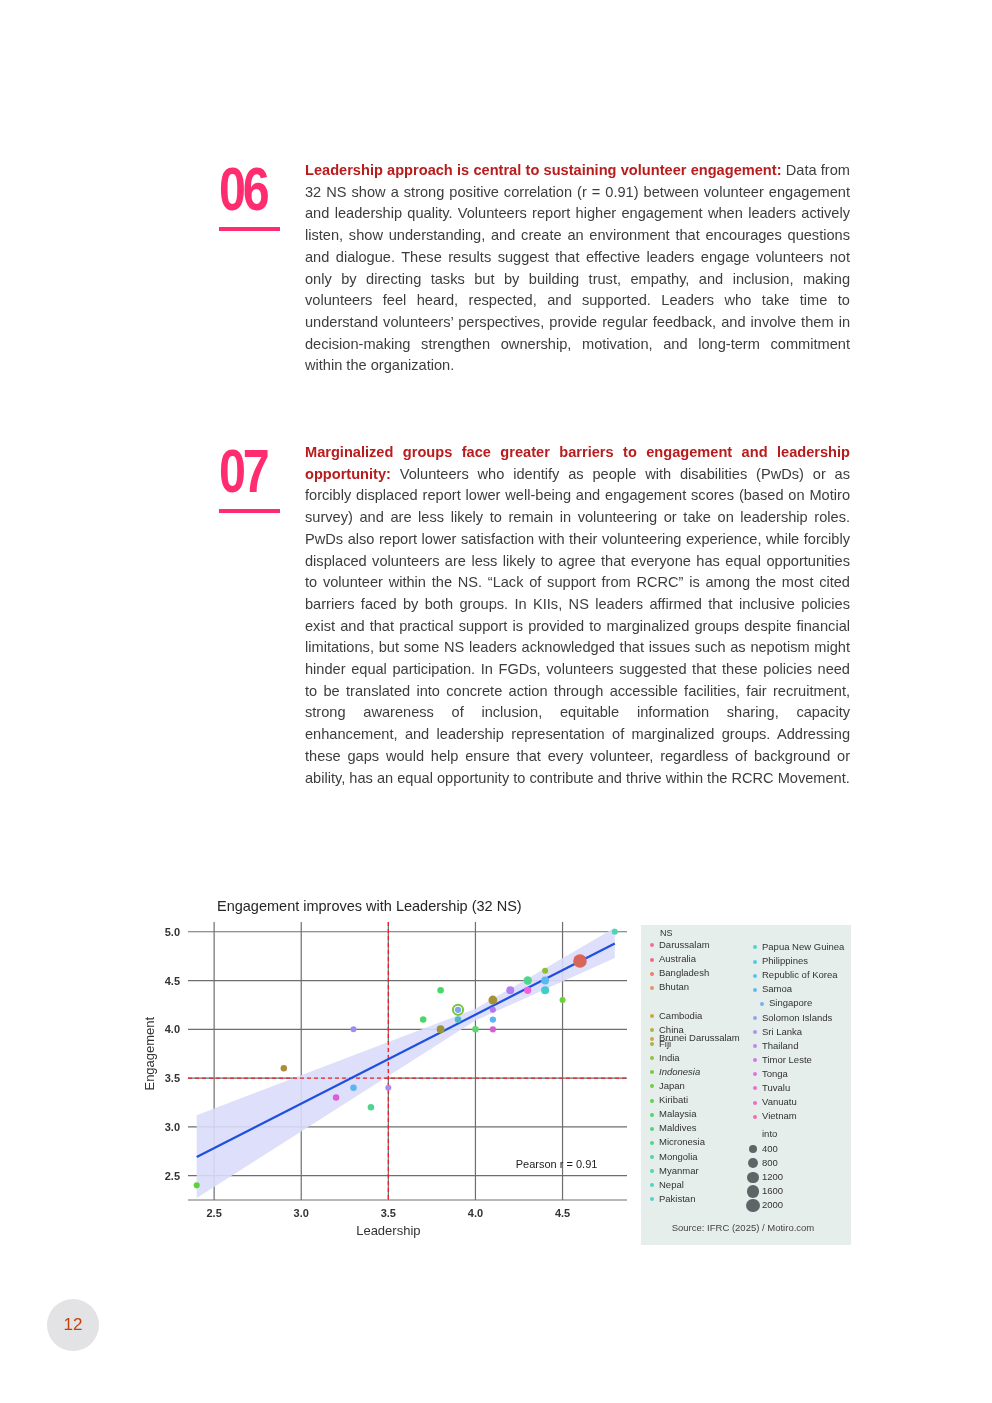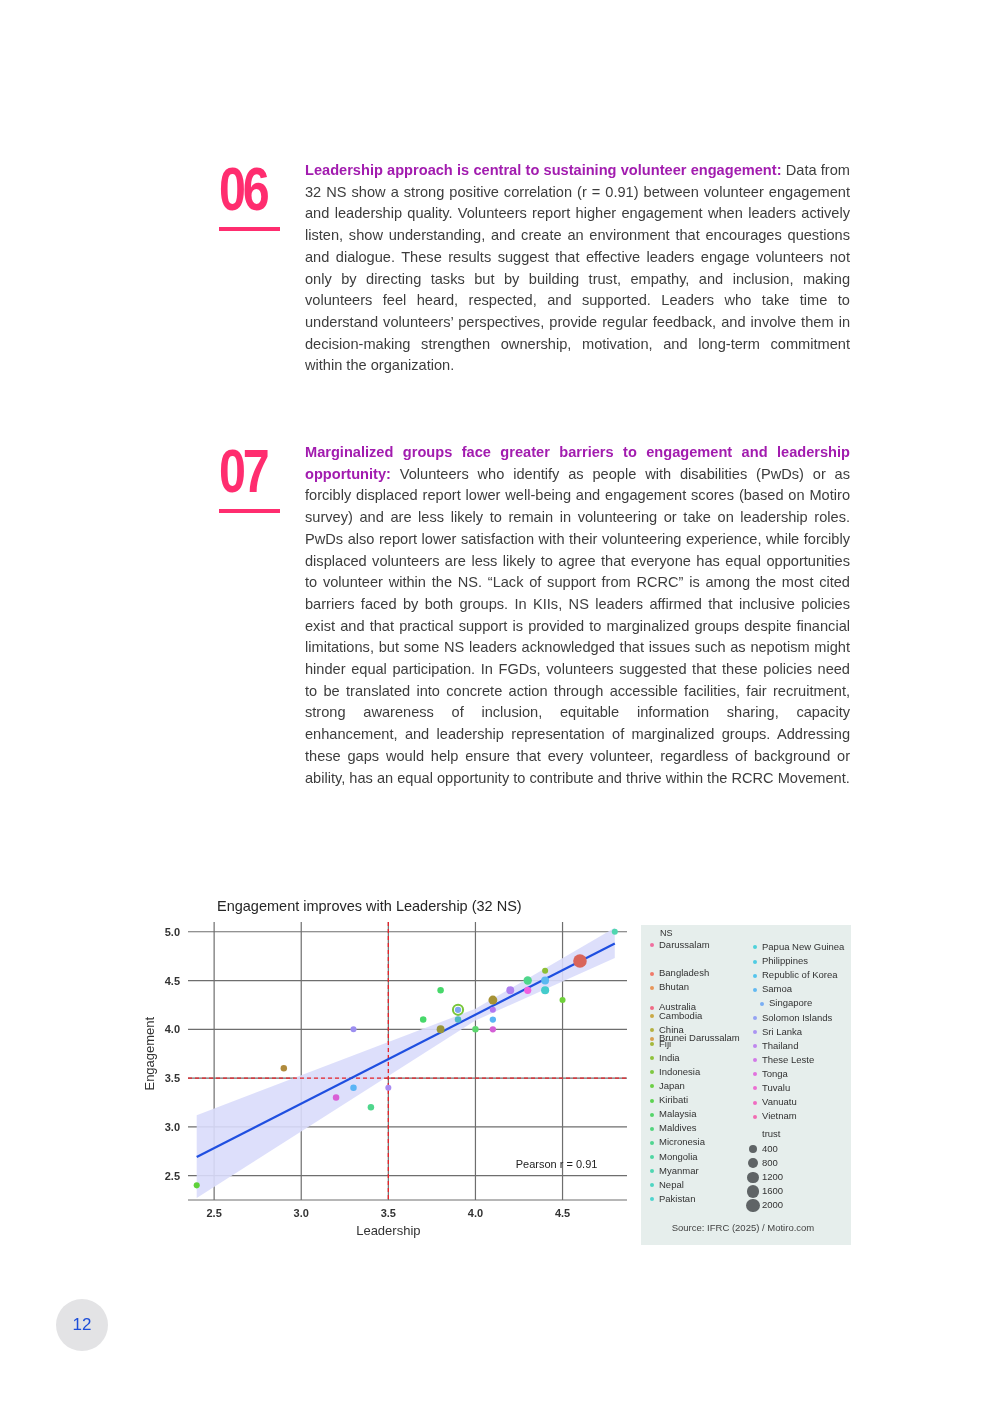--- a/index.html
+++ b/index.html
@@ -6,42 +6,42 @@
   body { width: 992px; height: 1403px; position: relative; overflow: hidden;
          font-family: "DejaVu Sans", sans-serif; color: #3a3a3a; }
   .section { position: absolute; left: 219px; width: 632px; }
   .num { position: absolute; left: 0; top: 0; width: 62px; }
   .num-text { font-family: "Liberation Sans", sans-serif; font-weight: bold; color: #ff2d6f;
               font-size: 62px; line-height: 58px; letter-spacing: -4px; transform: scaleX(0.78);
               transform-origin: left top; display: block; }
   .num-bar { position: absolute; left: 0; width: 61px; height: 4px; background: #ff2d6f; }
   .para { position: absolute; left: 86px; width: 545px; font-size: 14.6px; line-height: 21.7px;
           text-align: justify; color: #3d3d3d; font-family: "Liberation Sans", sans-serif; }
-  .para b { color: #a21caf; }
+  .para b { color: #b91c1c; }
   #sec06 { top: 160px; }
   #sec06 .para { top: 0; }
   #sec06 .num-bar { top: 67px; }
   #sec07 { top: 442px; }
   #sec07 .para { top: 0; }
   #sec07 .num-bar { top: 67px; }
 
   .chart-title { position: absolute; left: 217px; top: 898px; font-size: 14.5px; color: #262626;
                  font-family: "Liberation Sans", sans-serif; }
   #plot { position: absolute; left: 140px; top: 920px; }
   .legend { position: absolute; left: 641px; top: 925px; width: 210px; height: 320px; background: #e6eeec; }
   .legend-head { position: absolute; left: 19px; top: 3px; font-size: 9px; color: #333; font-family: "Liberation Sans", sans-serif; }
   .leg-item { position: absolute; font-size: 9.5px; color: #333; font-family: "Liberation Sans", sans-serif; white-space: nowrap; }
   .leg-dot { display: inline-block; width: 4px; height: 4px; border-radius: 50%; margin-right: 5px; vertical-align: middle; }
   .size-item { position: absolute; font-size: 9.5px; color: #333; font-family: "Liberation Sans", sans-serif; white-space: nowrap; }
   .size-dot { position: absolute; border-radius: 50%; background: #5f6466; }
   .source { position: absolute; left: 641px; top: 1222px; width: 204px; text-align: center; font-size: 9.5px;
             color: #444; font-family: "Liberation Sans", sans-serif; }
-  .page-badge { position: absolute; left: 56px; top: 1299px; width: 52px; height: 52px; border-radius: 50%;
+  .page-badge { position: absolute; left: 47px; top: 1299px; width: 52px; height: 52px; border-radius: 50%;
                 background: #e3e3e5; display: flex; align-items: center; justify-content: center;
-                font-size: 17px; color: #1d4ed8; font-family: "Liberation Sans", sans-serif; }
+                font-size: 17px; color: #c2410c; font-family: "Liberation Sans", sans-serif; }
 </style>
 </head>
 <body>
 
 <div class="section" id="sec06">
   <div class="num">
     <span class="num-text">06</span>
     <div class="num-bar"></div>
   </div>
   <div class="para">
@@ -118,52 +118,52 @@
     <circle cx="405.1230158730159" cy="70.28070175438589" r="4.066576574931336" fill="#44cccc"></circle>
     <circle cx="422.5436507936508" cy="80.03508771929825" r="3.0240786495134317" fill="#6fd13a"></circle>
     <circle cx="439.96428571428567" cy="41.017543859649095" r="6.800000000000001" fill="#d9655a"></circle>
     <circle cx="474.8055555555555" cy="11.754385964912274" r="3.0240786495134317" fill="#4fd6b0"></circle>
     <text x="457.38492063492066" y="247.859649122807" text-anchor="end" font-size="11" fill="#222" font-family="Liberation Sans, sans-serif">Pearson r = 0.91</text>
   </svg>
 
 <div class="legend" id="legend">
   <div class="legend-head">NS</div>
 <div class="leg-item" style="left: 9px; top: 14px;"><span class="leg-dot" style="background: rgb(240, 111, 160);"></span><span>Darussalam</span></div>
-    <div class="leg-item" style="left: 9px; top: 28.1px; margin-top: 48px;"><span class="leg-dot" style="background: rgb(240, 107, 133);"></span><span>Australia</span></div>
+    <div class="leg-item" style="left: 9px; top: 28.1px;"><span class="leg-dot" style="background: rgb(240, 107, 133);"></span><span>Australia</span></div>
     <div class="leg-item" style="left: 9px; top: 42.2px;"><span class="leg-dot" style="background: rgb(240, 122, 106);"></span><span>Bangladesh</span></div>
     <div class="leg-item" style="left: 9px; top: 56.3px;"><span class="leg-dot" style="background: rgb(232, 149, 90);"></span><span>Bhutan</span></div>
     <div class="leg-item" style="left: 9px; top: 70.4px; margin-top: 37px;"><span class="leg-dot" style="background: rgb(217, 160, 80);"></span><span>Brunei Darussalam</span></div>
     <div class="leg-item" style="left: 9px; top: 84.5px;"><span class="leg-dot" style="background: rgb(201, 168, 69);"></span><span>Cambodia</span></div>
     <div class="leg-item" style="left: 9px; top: 98.6px;"><span class="leg-dot" style="background: rgb(181, 176, 64);"></span><span>China</span></div>
     <div class="leg-item" style="left: 9px; top: 112.7px;"><span class="leg-dot" style="background: rgb(163, 184, 60);"></span><span>Fiji</span></div>
     <div class="leg-item" style="left: 9px; top: 126.8px;"><span class="leg-dot" style="background: rgb(143, 194, 60);"></span><span>India</span></div>
-    <div class="leg-item" style="left: 9px; top: 140.9px;"><span class="leg-dot" style="background: rgb(126, 200, 64);"></span><span>Indonesia</span></div>
+    <div class="leg-item" style="left: 9px; top: 140.9px; font-style: italic;"><span class="leg-dot" style="background: rgb(126, 200, 64);"></span><span>Indonesia</span></div>
     <div class="leg-item" style="left: 9px; top: 155px;"><span class="leg-dot" style="background: rgb(108, 207, 69);"></span><span>Japan</span></div>
     <div class="leg-item" style="left: 9px; top: 169.1px;"><span class="leg-dot" style="background: rgb(92, 210, 80);"></span><span>Kiribati</span></div>
     <div class="leg-item" style="left: 9px; top: 183.2px;"><span class="leg-dot" style="background: rgb(85, 212, 106);"></span><span>Malaysia</span></div>
     <div class="leg-item" style="left: 9px; top: 197.3px;"><span class="leg-dot" style="background: rgb(82, 212, 126);"></span><span>Maldives</span></div>
     <div class="leg-item" style="left: 9px; top: 211.4px;"><span class="leg-dot" style="background: rgb(80, 213, 144);"></span><span>Micronesia</span></div>
     <div class="leg-item" style="left: 9px; top: 225.5px;"><span class="leg-dot" style="background: rgb(79, 214, 162);"></span><span>Mongolia</span></div>
     <div class="leg-item" style="left: 9px; top: 239.6px;"><span class="leg-dot" style="background: rgb(79, 214, 178);"></span><span>Myanmar</span></div>
     <div class="leg-item" style="left: 9px; top: 253.7px;"><span class="leg-dot" style="background: rgb(79, 213, 194);"></span><span>Nepal</span></div>
     <div class="leg-item" style="left: 9px; top: 267.8px;"><span class="leg-dot" style="background: rgb(79, 212, 207);"></span><span>Pakistan</span></div>
     <div class="leg-item" style="left: 112px; top: 16px;"><span class="leg-dot" style="background: rgb(79, 209, 218);"></span><span>Papua New Guinea</span></div>
     <div class="leg-item" style="left: 112px; top: 30.1px;"><span class="leg-dot" style="background: rgb(80, 204, 227);"></span><span>Philippines</span></div>
     <div class="leg-item" style="left: 112px; top: 44.2px;"><span class="leg-dot" style="background: rgb(85, 196, 236);"></span><span>Republic of Korea</span></div>
     <div class="leg-item" style="left: 112px; top: 58.3px;"><span class="leg-dot" style="background: rgb(98, 185, 242);"></span><span>Samoa</span></div>
     <div class="leg-item" style="left: 119px; top: 72.4px;"><span class="leg-dot" style="background: rgb(122, 174, 244);"></span><span>Singapore</span></div>
     <div class="leg-item" style="left: 112px; top: 86.5px;"><span class="leg-dot" style="background: rgb(148, 162, 244);"></span><span>Solomon Islands</span></div>
     <div class="leg-item" style="left: 112px; top: 100.6px;"><span class="leg-dot" style="background: rgb(171, 148, 242);"></span><span>Sri Lanka</span></div>
     <div class="leg-item" style="left: 112px; top: 114.7px;"><span class="leg-dot" style="background: rgb(192, 134, 238);"></span><span>Thailand</span></div>
-    <div class="leg-item" style="left: 112px; top: 128.8px;"><span class="leg-dot" style="background: rgb(210, 122, 232);"></span><span>These Leste</span></div>
+    <div class="leg-item" style="left: 112px; top: 128.8px;"><span class="leg-dot" style="background: rgb(210, 122, 232);"></span><span>Timor Leste</span></div>
     <div class="leg-item" style="left: 112px; top: 142.9px;"><span class="leg-dot" style="background: rgb(226, 114, 222);"></span><span>Tonga</span></div>
     <div class="leg-item" style="left: 112px; top: 157px;"><span class="leg-dot" style="background: rgb(236, 110, 210);"></span><span>Tuvalu</span></div>
     <div class="leg-item" style="left: 112px; top: 171.1px;"><span class="leg-dot" style="background: rgb(240, 108, 194);"></span><span>Vanuatu</span></div>
     <div class="leg-item" style="left: 112px; top: 185.2px;"><span class="leg-dot" style="background: rgb(242, 108, 178);"></span><span>Vietnam</span></div>
-    <div class="size-item" style="left: 121px; top: 203px;">trust</div>
+    <div class="size-item" style="left: 121px; top: 203px;">into</div>
     <div class="size-dot" style="width: 7.85102px; height: 7.85102px; left: 108.074px; top: 220.074px;"></div>
     <div class="size-item" style="left: 121px; top: 218px;">400</div>
     <div class="size-dot" style="width: 9.77754px; height: 9.77754px; left: 107.111px; top: 233.211px;"></div>
     <div class="size-item" style="left: 121px; top: 232.1px;">800</div>
     <div class="size-dot" style="width: 11.2558px; height: 11.2558px; left: 106.372px; top: 246.572px;"></div>
     <div class="size-item" style="left: 121px; top: 246.2px;">1200</div>
     <div class="size-dot" style="width: 12.502px; height: 12.502px; left: 105.749px; top: 260.049px;"></div>
     <div class="size-item" style="left: 121px; top: 260.3px;">1600</div>
     <div class="size-dot" style="width: 13.6px; height: 13.6px; left: 105.2px; top: 273.6px;"></div>
     <div class="size-item" style="left: 121px; top: 274.4px; text-align: right;">2000</div>

